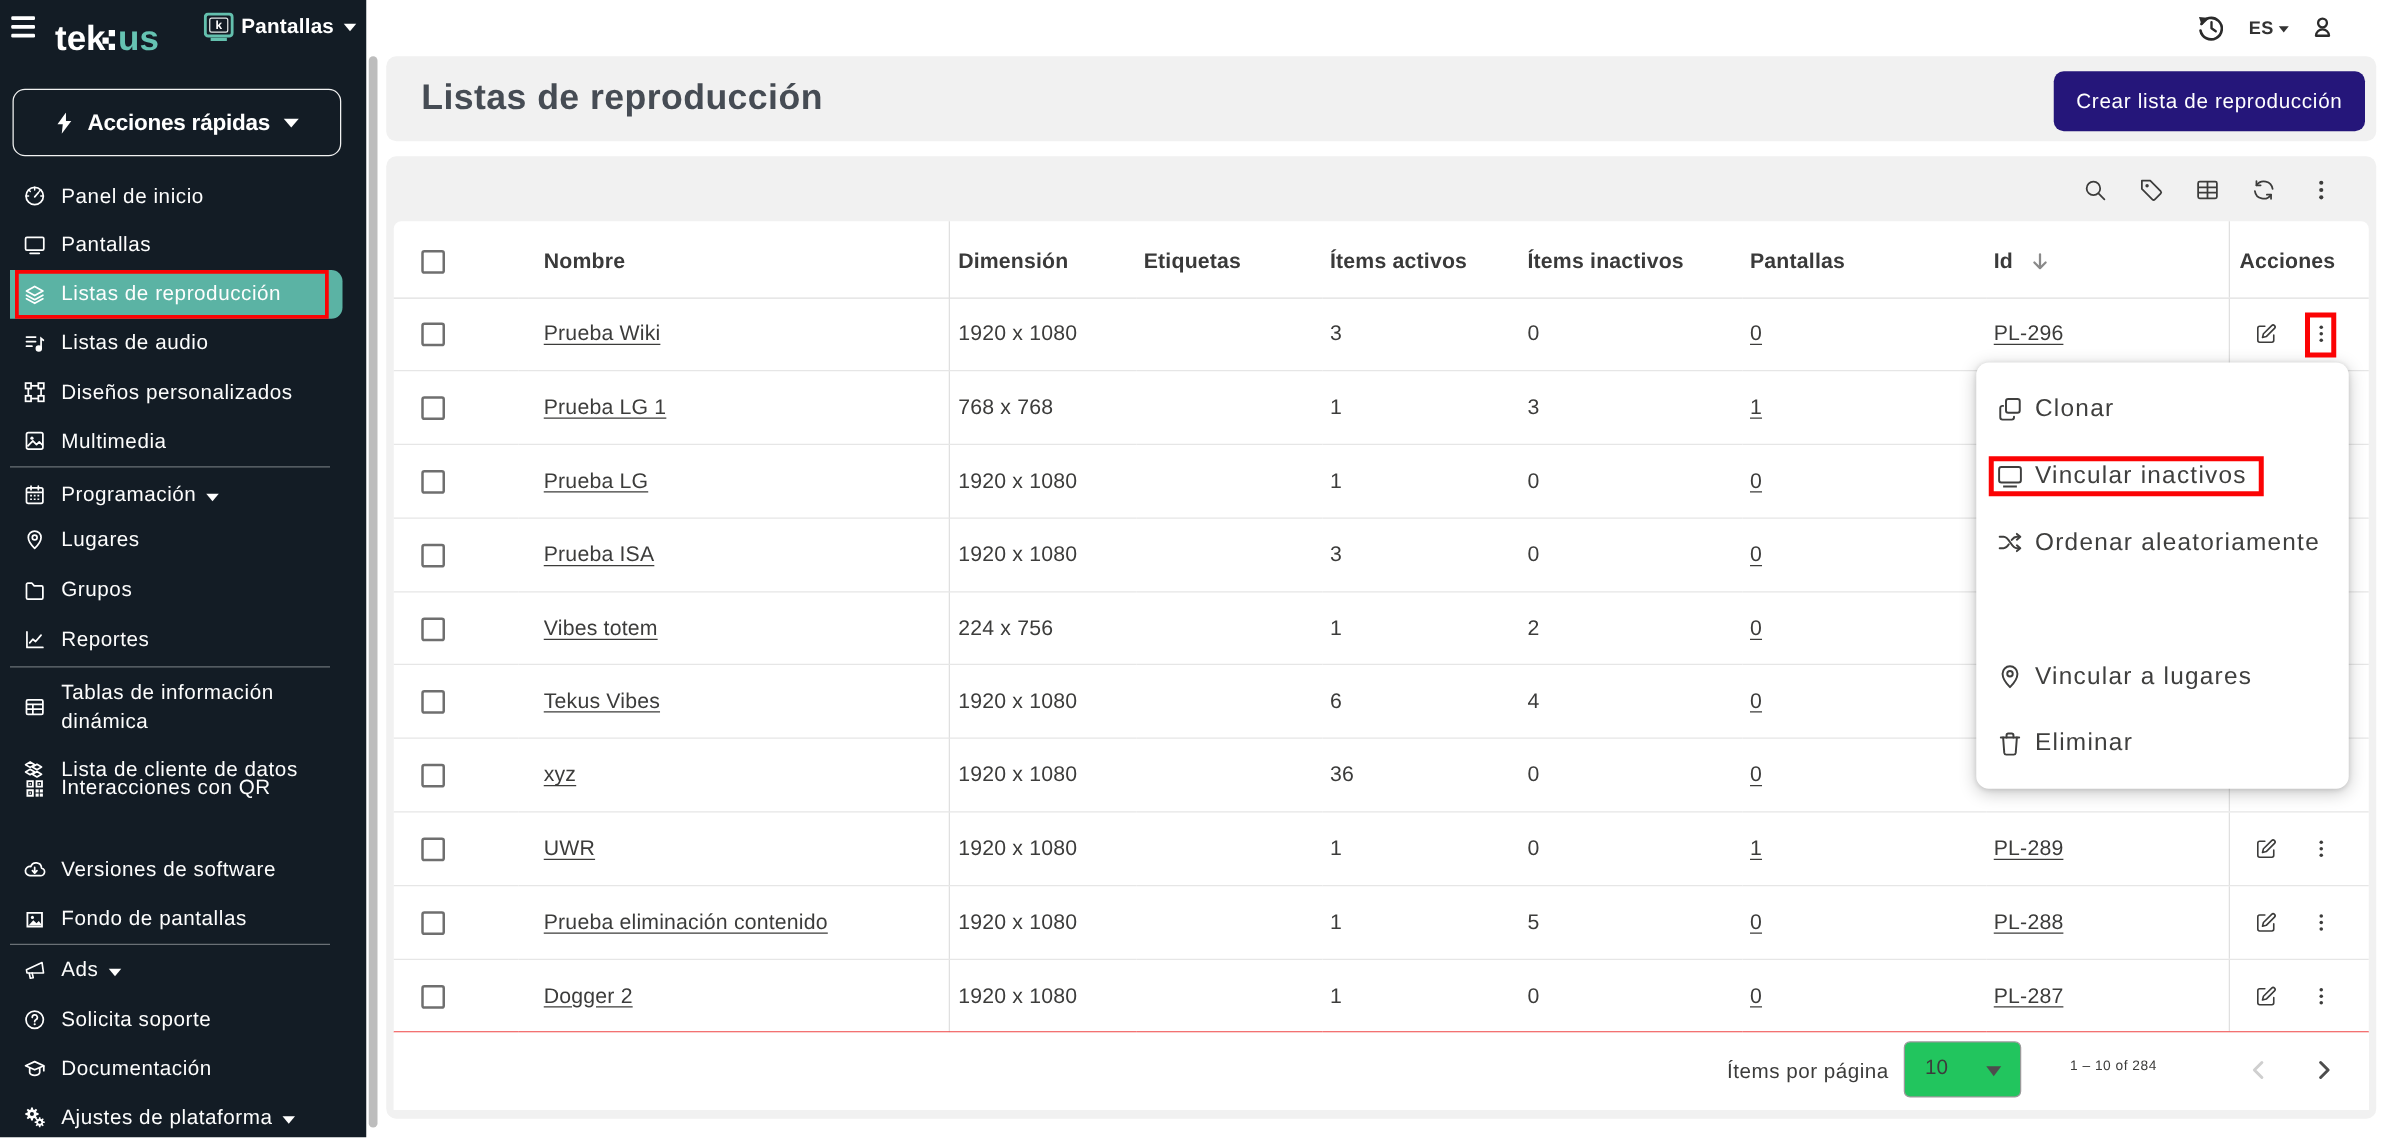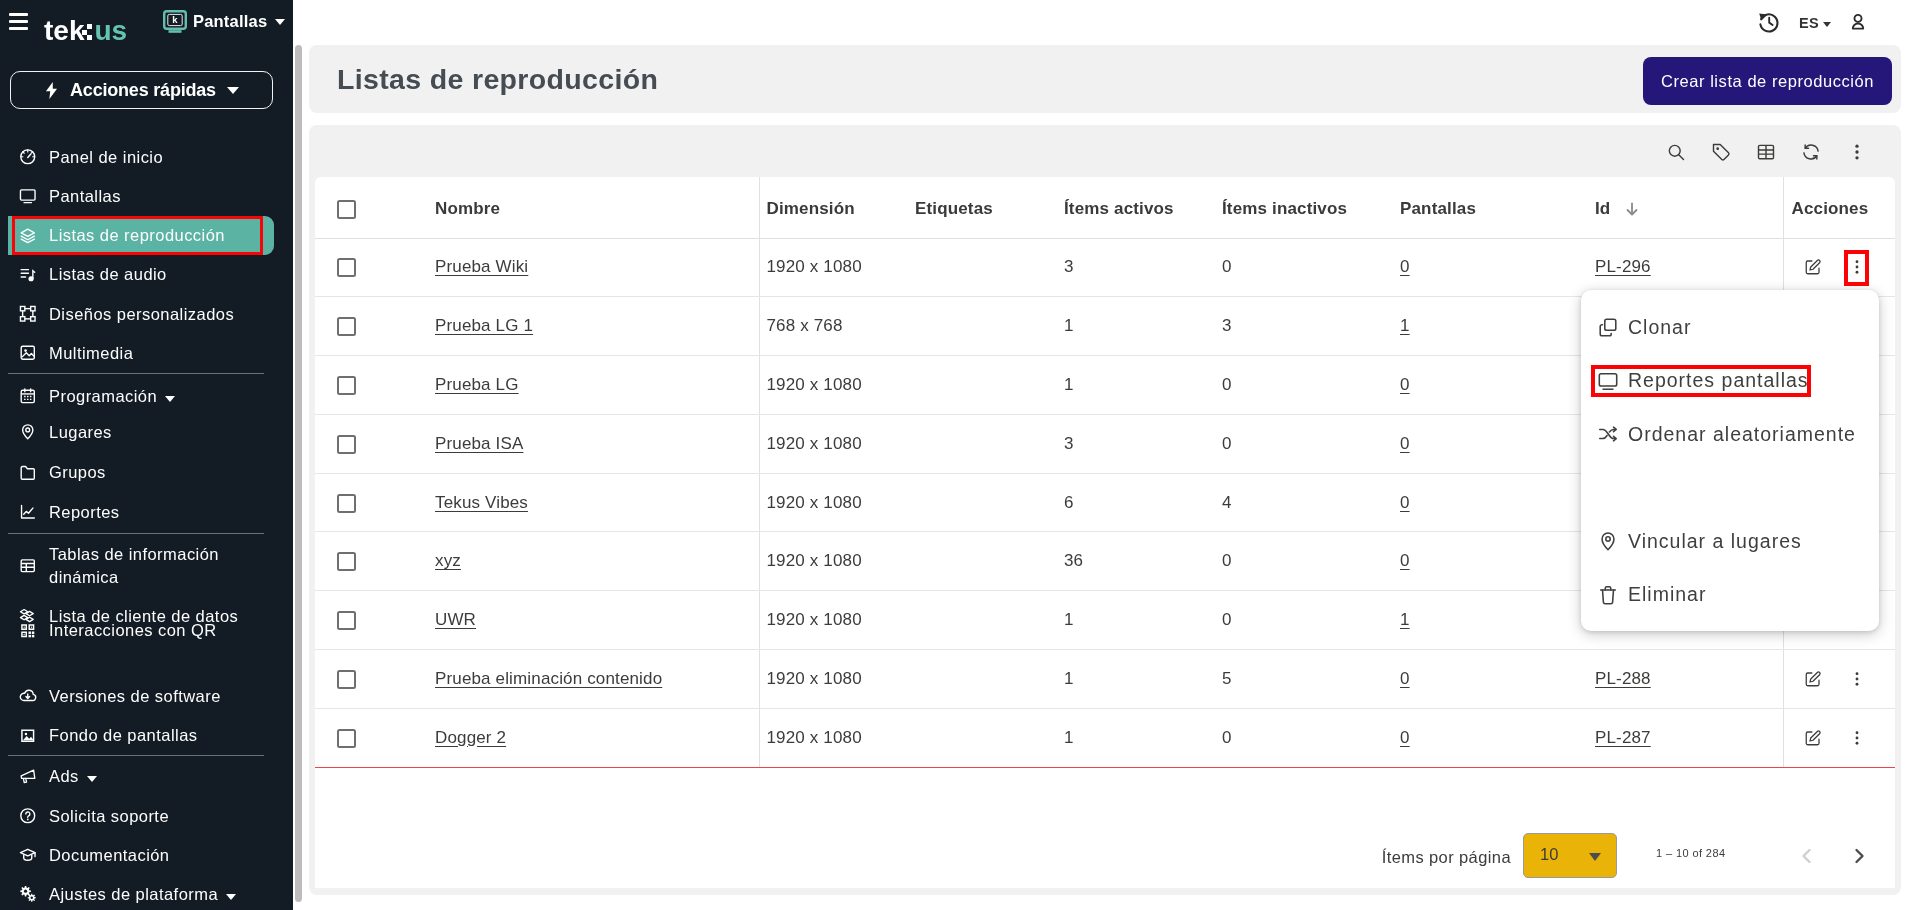--- a/index.html
+++ b/index.html
@@ -16,21 +16,21 @@
   #logo { position:absolute; left:44px; top:12px; font-size:28px; font-weight:bold; letter-spacing:0px; color:#fff; }
   #logo .teal { color:#6cc4b3; }
   #pxk { display:inline-block; position:relative; width:10px; height:28px; }
   #pxk i { position:absolute; width:5px; height:5px; background:#fff; }
   #logo .teal { color:#65c3b2; }
   #chip { position:absolute; left:163px; top:10px; display:flex; align-items:center; gap:6px; }
   #chip .txt { color:#fff; font-size:16.5px; font-weight:bold; letter-spacing:0.2px; }
   .caret { display:inline-block; width:0; height:0; border-left:6px solid transparent; border-right:6px solid transparent; border-top:7px solid #fff; }
   #chip .caret { margin-left:2px; border-left-width:5px; border-right-width:5px; border-top-width:6px; }
 
-  #quick { position:absolute; left:10px; top:71px; width:263px; height:38px; border:1.5px solid #f2f2f2; border-radius:10px; display:flex; align-items:center; justify-content:center; gap:11px; color:#fff; font-size:18px; font-weight:bold; letter-spacing:-0.2px; }
+  #quick { position:absolute; left:10px; top:71px; width:263px; height:54px; border:1.5px solid #f2f2f2; border-radius:10px; display:flex; align-items:center; justify-content:center; gap:11px; color:#fff; font-size:18px; font-weight:bold; letter-spacing:-0.2px; }
 
   .nav-item { position:absolute; left:0; width:293px; height:39px; display:flex; align-items:center; color:#fdfdfd; font-size:16.5px; letter-spacing:0.45px; }
   .nav-item .ic { position:absolute; left:19px; width:18px; height:18px; display:flex; align-items:center; justify-content:center; }
   .nav-item .ic svg { width:17.5px; height:17.5px; }
   .nav-item .lb { position:absolute; left:49px; white-space:nowrap; }
   .nav-item .caret { border-left-width:5px; border-right-width:5px; border-top-width:6px; margin-left:8px; }
   .nav-sel { width:274px; }
   .nav-sel::before { content:""; position:absolute; left:8px; right:0; top:0; bottom:0; background:#5bb3a4; border-radius:0 9px 9px 0; }
   .nav-sel .ic, .nav-sel .lb { z-index:1; }
   .sb-div { position:absolute; left:8px; width:256px; height:1px; background:#6a7076; }
@@ -66,21 +66,21 @@
   .cN { padding-left:6px; }
   .c9 { border-left:1px solid #e0e0e0; padding-left:8px; }
   tbody tr:last-child td { border-bottom:1px solid #ef4444; }
   a.lk { color:#3c3c3b; text-decoration:underline; text-underline-offset:3px; }
   .cb { width:19px; height:19px; border:2.2px solid #6f6f6f; border-radius:2.5px; background:#fff; display:inline-block; vertical-align:middle; }
 
   .rowicons { display:flex; align-items:center; gap:26px; }
   .rowicons svg { width:18px; height:18px; }
   #pg { position:absolute; left:315px; top:826px; width:1580px; height:62px; background:#fff; z-index:2; }
   #pg .lbl { position:absolute; right:384px; top:22px; font-size:16.5px; color:#3c3c3b; letter-spacing:0.4px; }
-  #pg .selbox { position:absolute; left:1208px; top:7px; width:94px; height:45px; border:1px solid #9a9a9a; border-radius:5px; background:#eab308; }
+  #pg .selbox { position:absolute; left:1208px; top:7px; width:94px; height:45px; border:1px solid #9a9a9a; border-radius:5px; background:#22c55e; }
   #pg .selbox .v { position:absolute; left:16px; top:11px; font-size:16.5px; color:#3c3c3b; }
   #pg .selbox .caret { position:absolute; right:15px; top:19px; border-left:6.5px solid transparent; border-right:6.5px solid transparent; border-top:8px solid #4d4d4d; }
   #pg .range { position:absolute; left:1341px; top:21px; font-size:11px; color:#3c3c3b; letter-spacing:0.4px; }
   .chev { position:absolute; top:18px; width:24px; height:24px; }
 
   
   #ddmenu { position:absolute; left:1581px; top:290px; width:298px; height:341px; background:#fff; border-radius:10px; box-shadow:0 3px 14px rgba(0,0,0,0.22), 0 1px 4px rgba(0,0,0,0.12); z-index:30; }
   .mi { position:absolute; left:0; width:297px; height:54px; display:flex; align-items:center; color:#3f3f3e; font-size:19.5px; letter-spacing:1px; }
   .mi .mic { position:absolute; left:16px; width:22px; height:22px; display:flex; align-items:center; justify-content:center; }
   .mi .mlb { position:absolute; left:47px; white-space:nowrap; }
@@ -459,20 +459,31 @@
     <td class="c3">1920 x 1080</td>
     <td class="cN"></td>
     <td class="cN">3</td>
     <td class="cN">0</td>
     <td class="cN"><a class="lk" href="#">0</a></td>
     <td class="cN"></td>
     <td class="c9"></td>
   </tr>
           <tr>
     <td class="c1"><span class="cb"></span></td>
+    <td class="c2"><a class="lk" href="#">Vibes totem</a></td>
+    <td class="c3">224 x 756</td>
+    <td class="cN"></td>
+    <td class="cN">1</td>
+    <td class="cN">2</td>
+    <td class="cN"><a class="lk" href="#">0</a></td>
+    <td class="cN"></td>
+    <td class="c9"></td>
+  </tr>
+          <tr>
+    <td class="c1"><span class="cb"></span></td>
     <td class="c2"><a class="lk" href="#">Tekus Vibes</a></td>
     <td class="c3">1920 x 1080</td>
     <td class="cN"></td>
     <td class="cN">6</td>
     <td class="cN">4</td>
     <td class="cN"><a class="lk" href="#">0</a></td>
     <td class="cN"></td>
     <td class="c9"></td>
   </tr>
           <tr>
@@ -589,21 +600,21 @@
       </span>
       <span class="mlb">Clonar</span>
     </div>
     <div class="mi" style="top:63.5px">
       <span class="mic">
         <svg width="23" height="22" viewBox="0 0 24 22" fill="none" stroke="#3f3f3e" stroke-width="1.7">
           <rect x="2.5" y="3" width="19" height="13.5" rx="2"></rect>
           <path d="M6 20 h12"></path>
         </svg>
       </span>
-      <span class="mlb">Reportes pantallas</span>
+      <span class="mlb">Vincular inactivos</span>
     </div>
     <div class="mi" style="top:117px">
       <span class="mic">
         <svg width="23" height="22" viewBox="0 0 24 24" fill="none" stroke="#3f3f3e" stroke-width="1.7" stroke-linecap="round" stroke-linejoin="round">
           <path d="M3 7 h3.5 c5 0 6.5 10 11.5 10 h2"></path>
           <path d="M3 17 h3.5 c2 0 3.3-1.6 4.5-3.4 M13.5 9.7 C14.7 8.2 15.9 7 18 7 h2"></path>
           <path d="M18 4.5 L21 7 L18 9.5 M18 14.5 L21 17 L18 19.5"></path>
         </svg>
       </span>
       <span class="mlb">Ordenar aleatoriamente</span>

